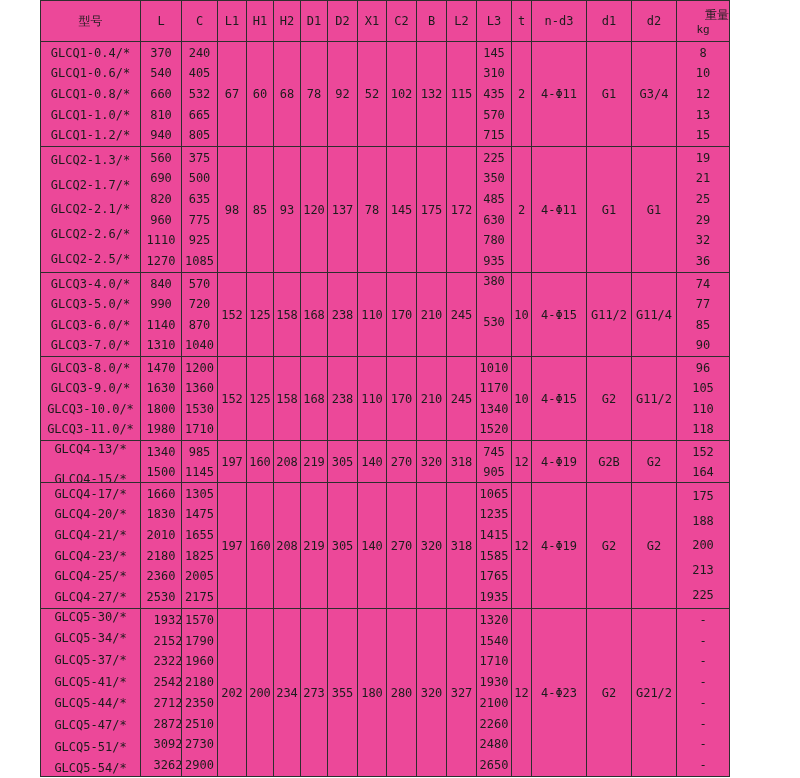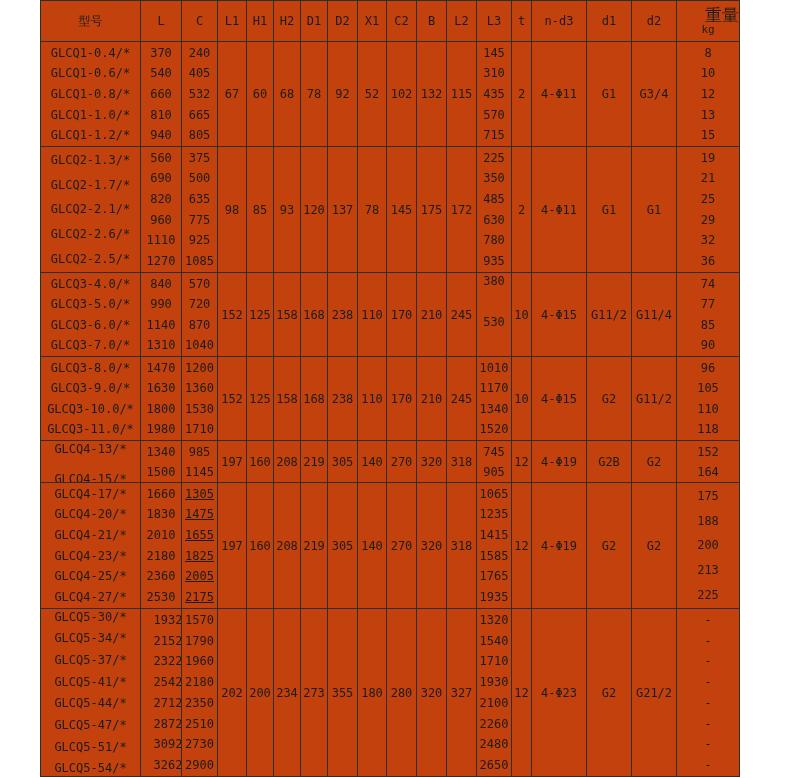--- a/index.html
+++ b/index.html
@@ -4,32 +4,32 @@
 <style>
   html,body{margin:0;padding:0;}
   body{
     width:800px;height:778px;background:#ffffff;overflow:hidden;
     font-family:"DejaVu Sans Mono","Liberation Mono",monospace;
     color:#1c1c1c;
   }
   table.spec{
     position:absolute;left:40px;top:0;
     border-collapse:collapse;table-layout:fixed;
-    background:#c2410c;
+    background:#ec4899;
   }
   .spec th,.spec td{
     border:1px solid #2e2e2e;
     padding:0;margin:0;
     text-align:center;vertical-align:middle;
     font-weight:normal;font-size:12px;
     overflow:hidden;white-space:nowrap;
   }
   .spec th{height:40px;font-size:12px;}
   .hdr-cjk{font-size:13px;}
-  .wh-top{font-size:17px;line-height:16px;margin-left:28px;}
+  .wh-top{font-size:12px;line-height:16px;margin-left:28px;}
   .wh-bot{font-size:11px;line-height:13px;}
   .lines{
     display:flex;flex-direction:column;justify-content:space-around;
     width:100%;
   }
   .line{line-height:14px;font-size:12px;}
 </style>
 </head>
 <body>
 
@@ -374,21 +374,21 @@
           <div class="lines" style="height: 124px;">
             <div class="line">1660</div>
             <div class="line">1830</div>
             <div class="line">2010</div>
             <div class="line">2180</div>
             <div class="line">2360</div>
             <div class="line">2530</div>
           </div>
         </td>
         <td>
-          <div class="lines" style="height: 124px; text-decoration: underline;">
+          <div class="lines" style="height: 124px;">
             <div class="line">1305</div>
             <div class="line">1475</div>
             <div class="line">1655</div>
             <div class="line">1825</div>
             <div class="line">2005</div>
             <div class="line">2175</div>
           </div>
         </td>
         <td>197</td>
         <td>160</td>

